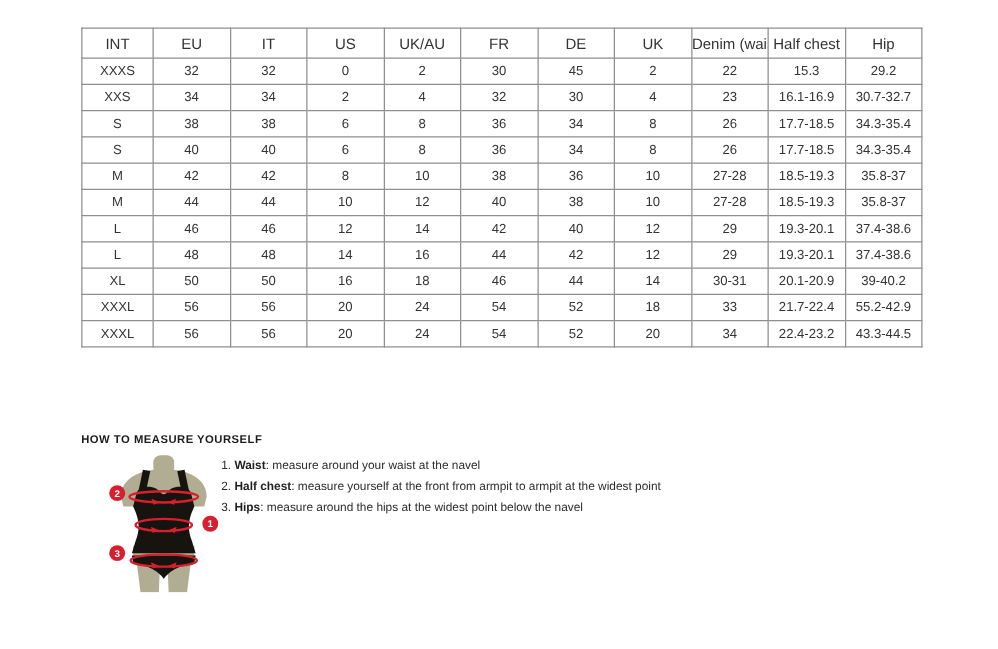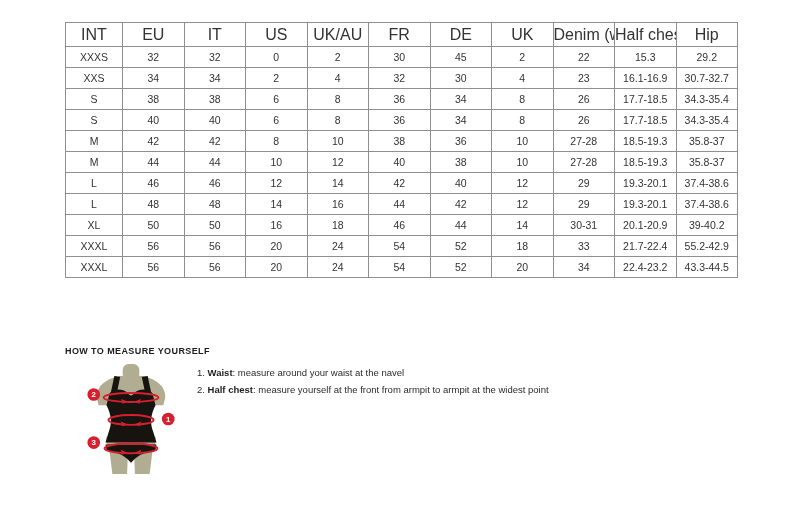--- a/index.html
+++ b/index.html
@@ -16,36 +16,36 @@
   }
   .size-table col{width:61.5px;}
   .size-table col.col-int{width:57px;}
   .size-table th,.size-table td{
     border:1px solid #8f8f8f;
     text-align:center;vertical-align:middle;
     color:#333333;font-weight:400;
     white-space:nowrap;overflow:hidden;
     padding:0;
   }
-  .size-table th{height:23px;font-size:16px;}
+  .size-table th{height:23px;font-size:12px;}
   .size-table td{height:20px;font-size:10.5px;}
   
   .measure-heading{
     position:absolute;left:65px;top:346px;
     font-size:9px;font-weight:700;letter-spacing:.4px;
     color:#1c1c1c;
   }
   .figure-wrap{
     position:absolute;left:82px;top:364px;width:98px;height:110px;
   }
   .measure-list{
     position:absolute;left:177px;top:368px;
     font-size:9.5px;line-height:10px;color:#2b2b2b;
   }
-  .measure-item{margin-bottom:7px;white-space:nowrap;margin-left:20px;}
+  .measure-item{margin-bottom:7px;white-space:nowrap;}
   .measure-item b{font-weight:700;color:#1f1f1f;}
 </style>
 </head>
 <body>
 
 <table class="size-table">
   <colgroup>
     <col class="col-int">
       <col>
       <col>
@@ -261,13 +261,14 @@
       <text x="88" y="59" text-anchor="middle" font-size="8" font-weight="bold" fill="#ffffff">1</text>
       <circle cx="12" cy="80" r="6.5" fill="#d6202f"></circle>
       <text x="12" y="83" text-anchor="middle" font-size="8" font-weight="bold" fill="#ffffff">3</text>
     </g>
   </svg>
 </div>
 
 <div class="measure-list" id="measure-list">
     <div class="measure-item"><span>1. </span><b>Waist</b><span>: measure around your waist at the navel</span></div>
     <div class="measure-item"><span>2. </span><b>Half chest</b><span>: measure yourself at the front from armpit to armpit at the widest point</span></div>
+    <div class="measure-item"><span>3. </span><b>Hips</b><span>: measure around the hips at the widest point below the navel</span></div>
   </div>
 
 </body></html>

